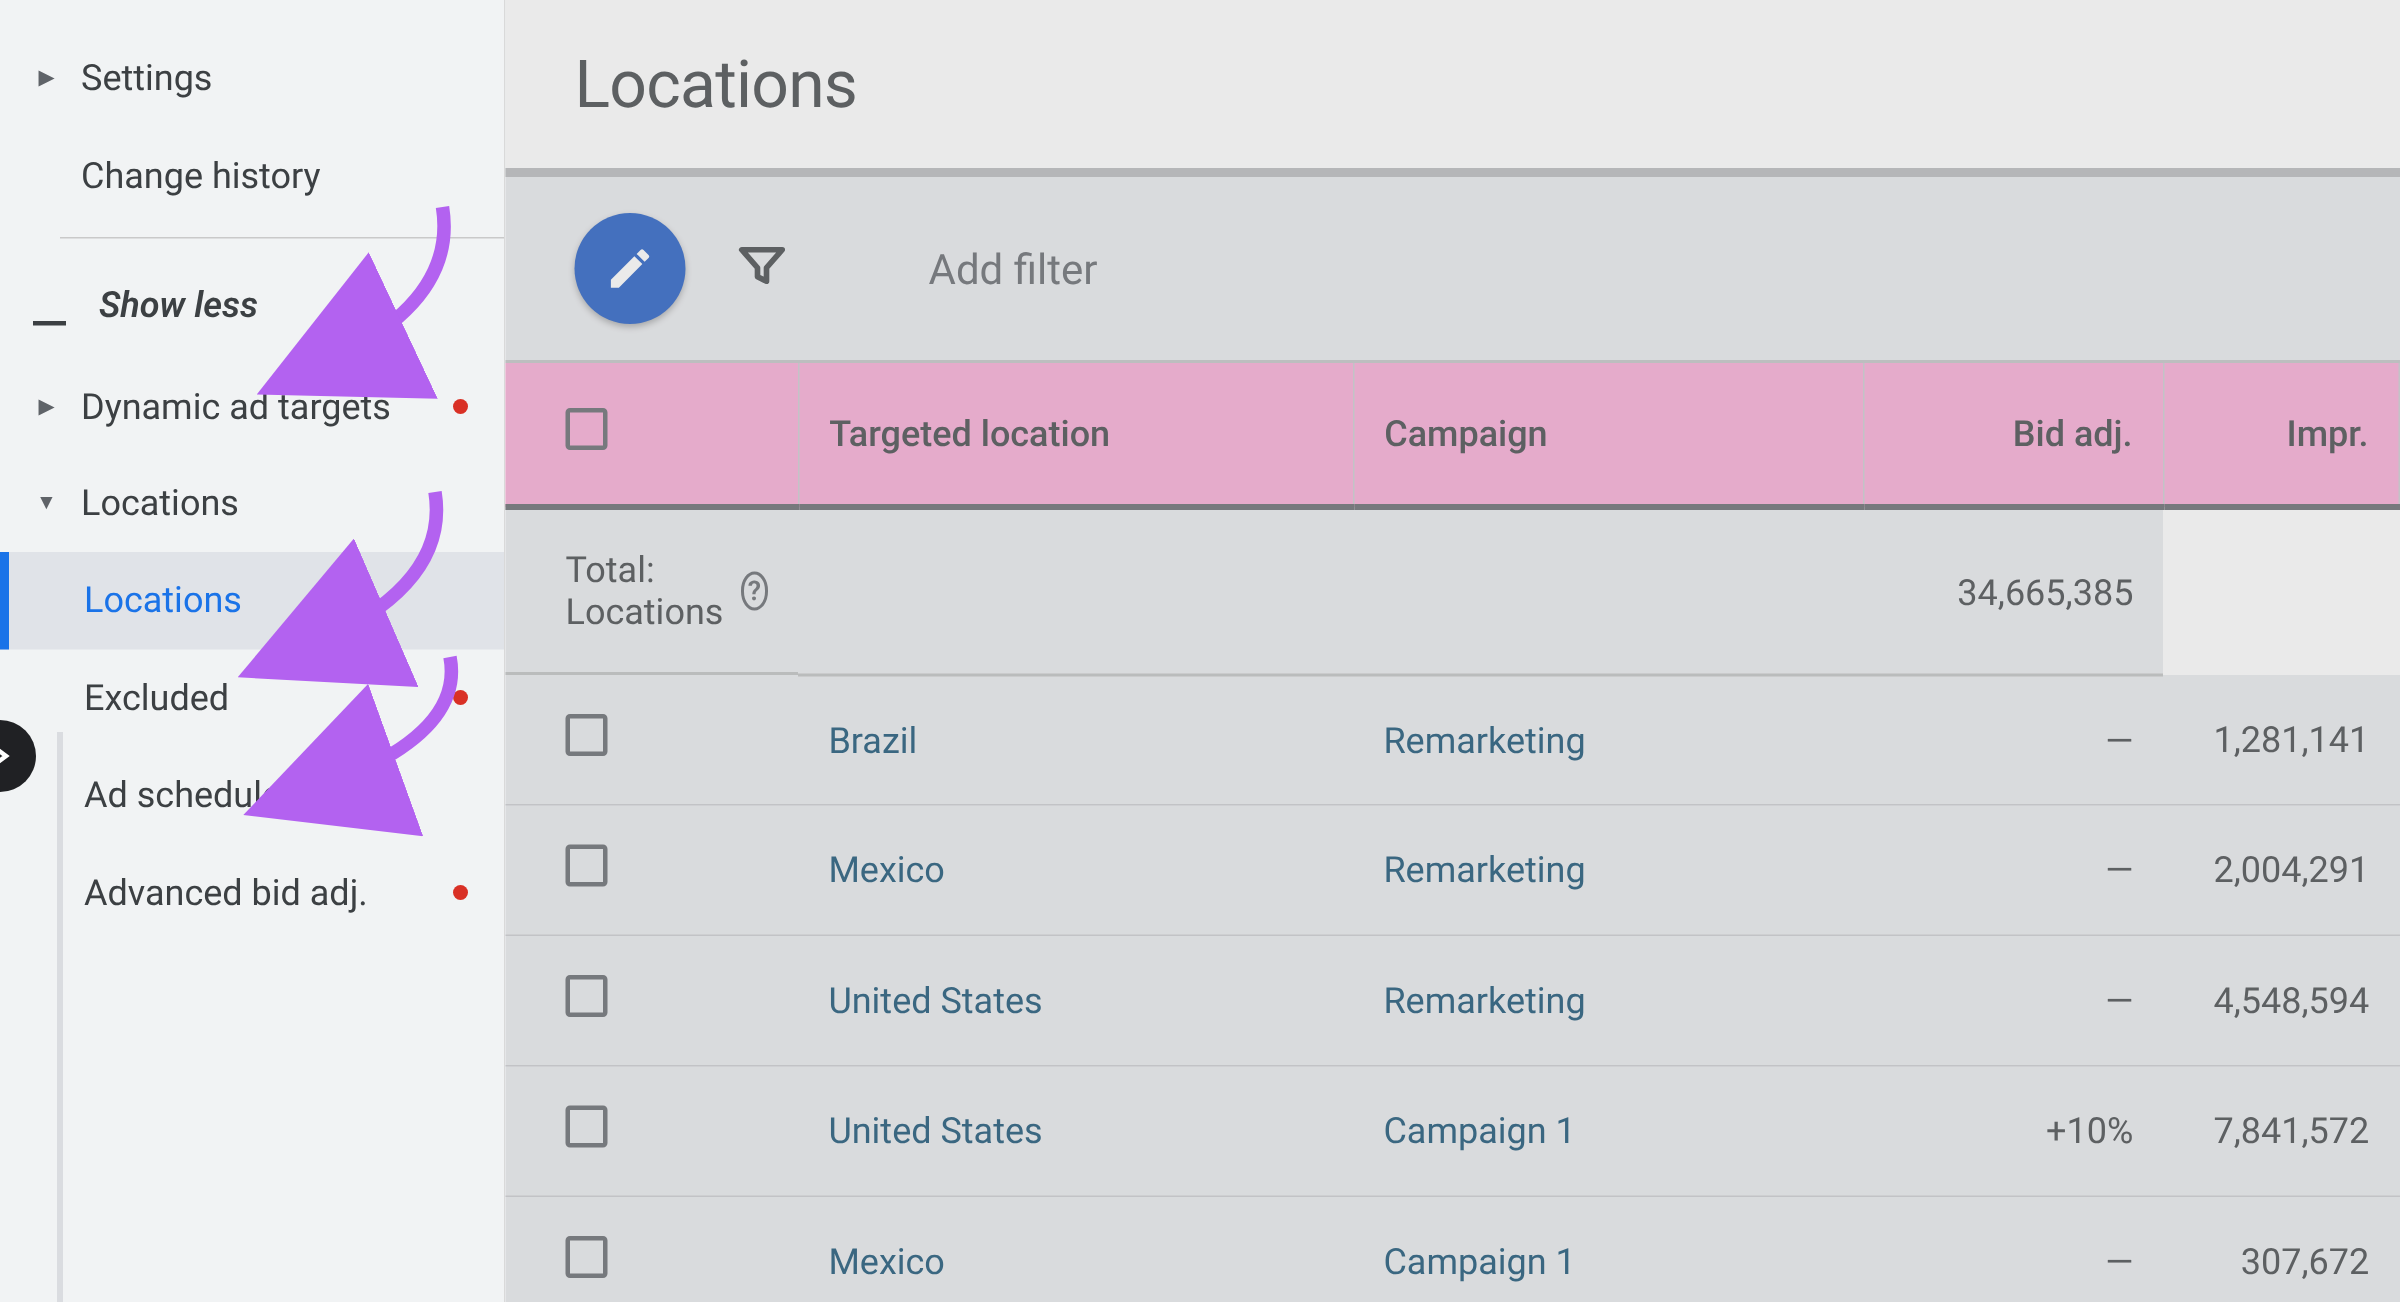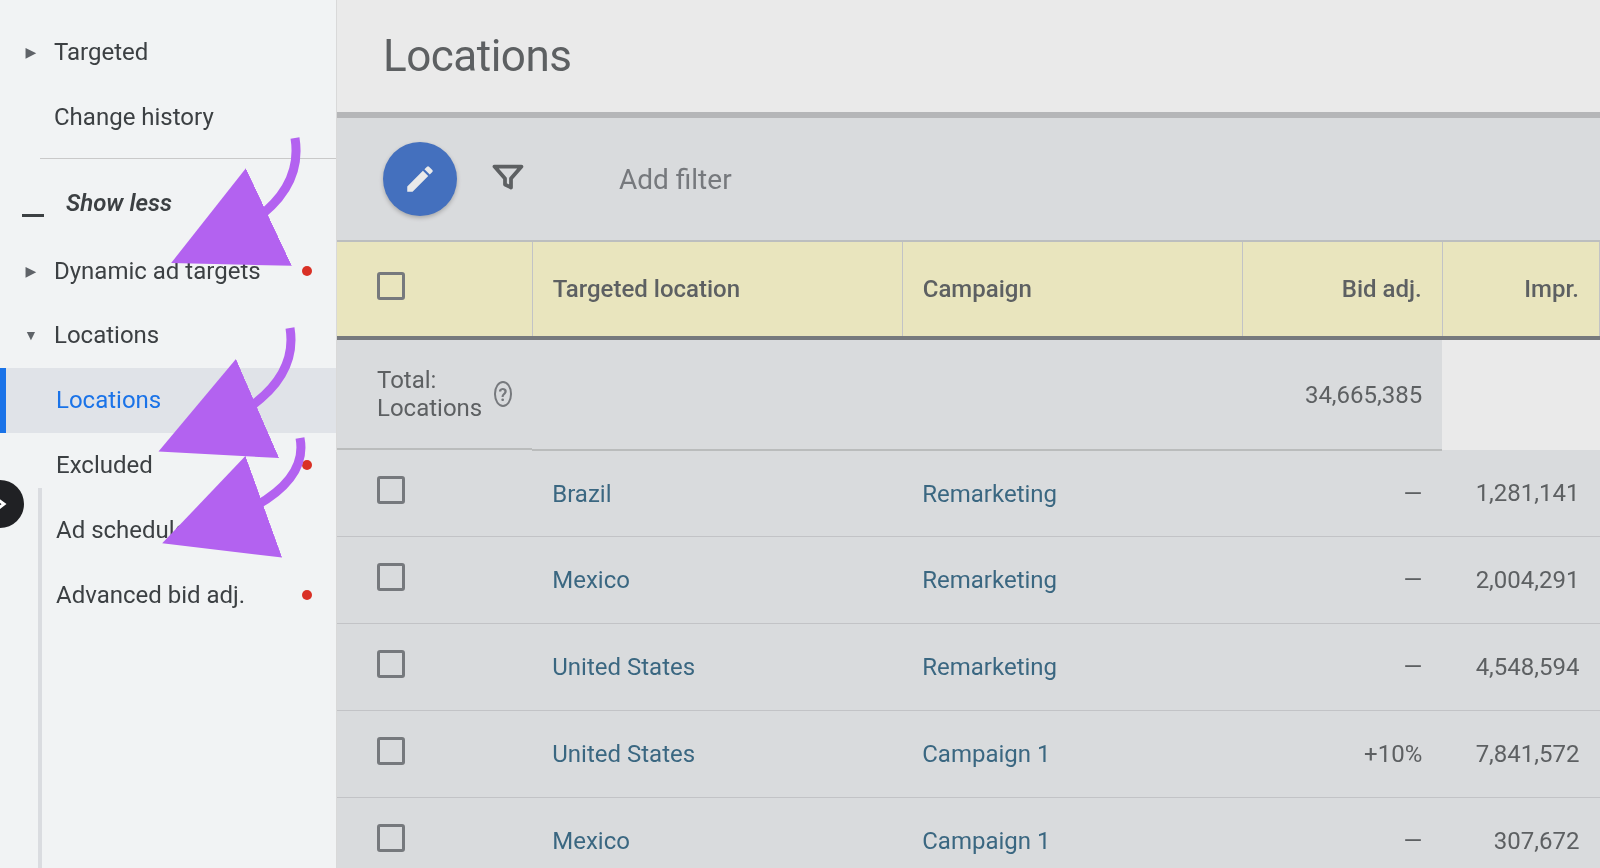--- a/index.html
+++ b/index.html
@@ -140,21 +140,21 @@
 .table {
   width: 100%;
   border-collapse: collapse;
 }
 .table th {
   text-align: left;
   font-size: 24px;
   color: #3c4043;
   font-weight: 500;
   padding: 30px 20px;
-  background: #fef9c3;
+  background: #f9a8d4;
   border-bottom: 4px solid #5f6368;
   border-right: 1px solid #c8cace;
 }
 .table th.right, .table td.right { text-align: right; }
 .table th.cb-col { width: 82px; padding-left: 40px; }
 .table th.loc-col { width: 370px; }
 .table th.camp-col { width: 340px; }
 .table th.bid-col { width: 200px; }
 .table td {
   font-size: 24px;
@@ -230,21 +230,21 @@
 <div class="app">
   <div class="sidebar">
     <div class="expand-handle">
       <svg width="20" height="20" viewBox="0 0 20 20">
           <path d="M6 4l8 6-8 6" fill="none" stroke="#fff" stroke-width="3"></path>
         </svg>
     </div>
 
     <div class="nav-item">
       <span class="caret">▶</span>
-      <span class="label">Targeted</span>
+      <span class="label">Settings</span>
     </div>
 
     <div class="nav-item">
       <span class="caret none"></span>
       <span class="label">Change history</span>
     </div>
 
     <div class="hr"></div>
 
     <div class="show-less">

